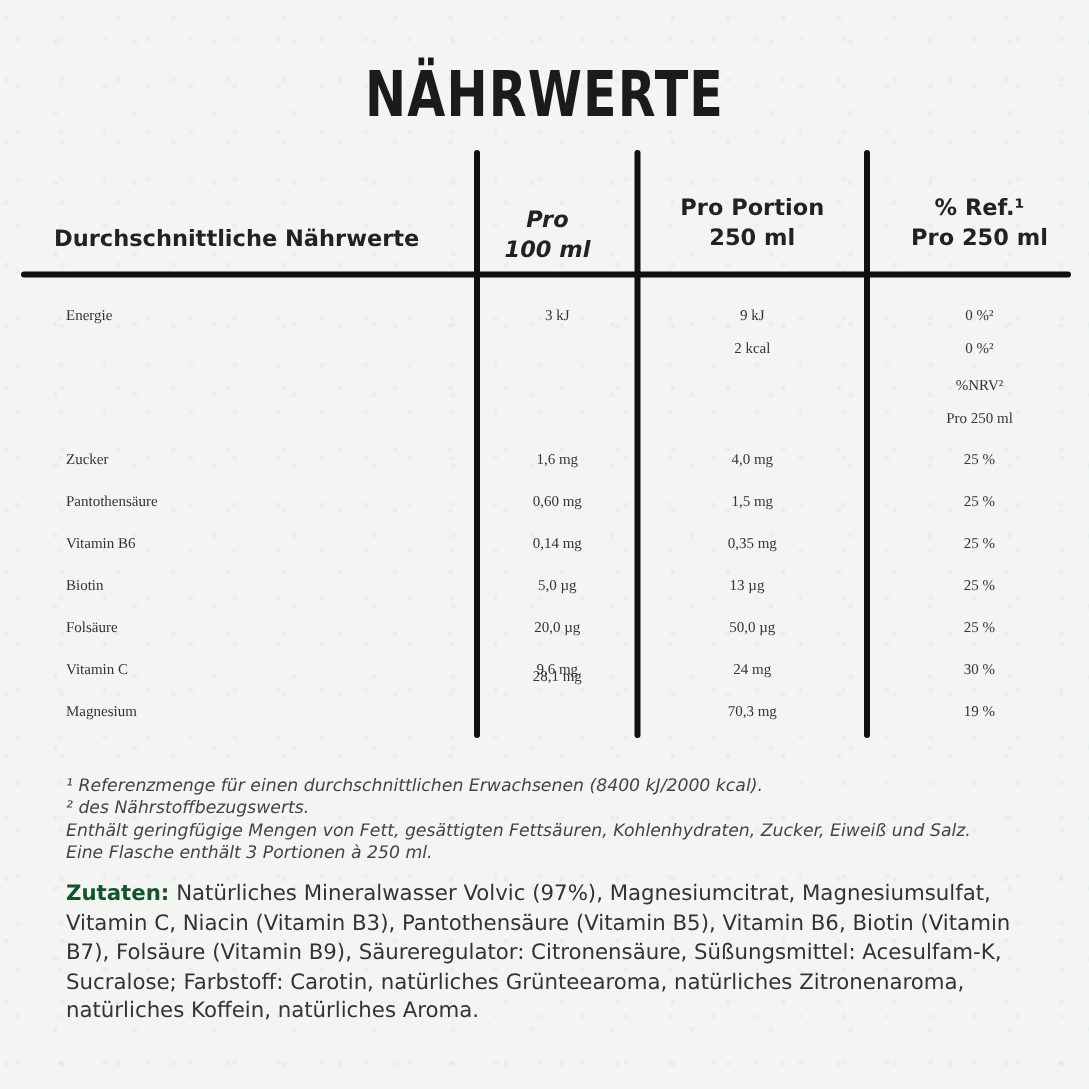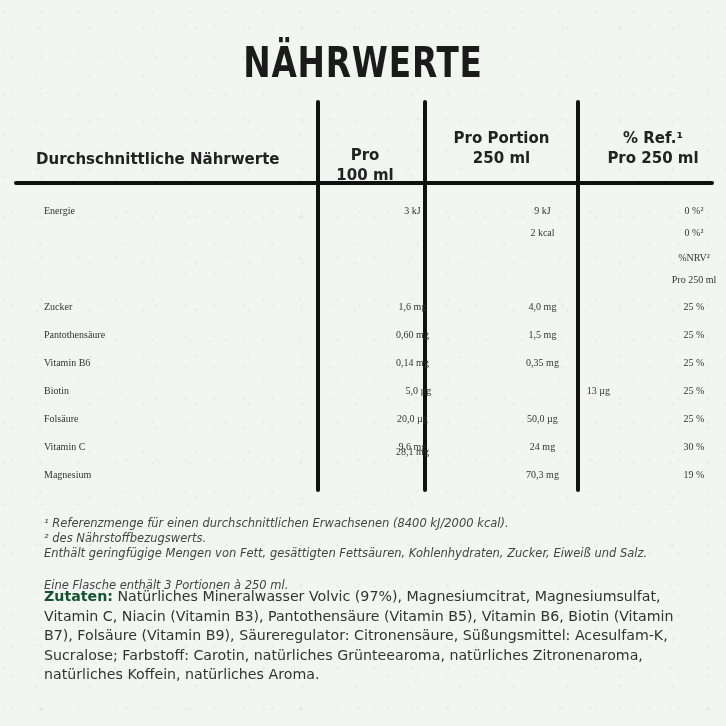--- a/index.html
+++ b/index.html
@@ -17,37 +17,37 @@
     .title {
       position: absolute; left: 0; width: 726px; top: 38px; text-align: center;
       font-family: "DejaVu Sans", sans-serif; font-weight: bold;
       font-size: 42px; letter-spacing: 1px; color: #1b1b1b;
       transform: scaleX(0.78); transform-origin: center;
     }
     .vline { position: absolute; width: 4px; background: #111; border-radius: 2px; }
     .hline { position: absolute; height: 4px; background: #111; border-radius: 2px; }
     .hdr { position: absolute; font-weight: bold; font-size: 15px; color: #222; text-align: center; line-height: 20px; }
     .cell { position: absolute; font-size: 10px; line-height: 22px; color: #333; font-family: Liberation Serif, serif; }
-    .c { text-align: center; margin-left: 41px; }
+    .c { text-align: center; }
     .foot { position: absolute; left: 44px; font-style: italic; font-size: 11.5px; color: #444; line-height: 14.5px; }
     .ingr { position: absolute; left: 44px; top: 587px; width: 660px; font-size: 14.2px; line-height: 19.6px; color: #333; }
     .ingr b { color: #14532d; }
   </style>
 </head>
 <body>
 
 <div class="title">NÄHRWERTE</div>
 
 <div class="vline" style="left:316px; top:100px; height:392px;"></div>
 <div class="vline" style="left:423px; top:100px; height:392px;"></div>
 <div class="vline" style="left:576px; top:100px; height:392px;"></div>
 <div class="hline" style="left:14px; top:181px; width:700px;"></div>
 
 <div class="hdr" style="left:36px; top:149px; text-align:left;">Durchschnittliche Nährwerte</div>
-<div class="hdr" style="left:320px; top:145px; width:90px;">
+<div class="hdr" style="left:320px; top:136px; width:90px;font-style:italic;">
   <div>Pro</div>
   <div>100 ml</div>
 </div>
 <div class="hdr" style="left:427px; top:128px; width:149px;">
   <div>Pro Portion</div>
   <div>250 ml</div>
 </div>
 <div class="hdr" style="left:580px; top:128px; width:146px;">
   <div>% Ref.¹</div>
   <div>Pro 250 ml</div>
@@ -84,22 +84,22 @@
     <div class="cell c" style="left:580px; top:324px; width:146px;">25 %</div>
   </div>
   <div>
     <div class="cell" style="left:44px; top:352px;">Vitamin B6</div>
     <div class="cell c" style="left:320px; top:352px; width:103px;">0,14 mg</div>
     <div class="cell c" style="left:427px; top:352px; width:149px;">0,35 mg</div>
     <div class="cell c" style="left:580px; top:352px; width:146px;">25 %</div>
   </div>
   <div>
     <div class="cell" style="left:44px; top:380px;">Biotin</div>
-    <div class="cell c" style="left:320px; top:380px; width:103px;padding-left:6px;">5,0 µg</div>
-    <div class="cell c" style="left:427px; top:380px; width:142px;text-align:right;">13 µg</div>
+    <div class="cell c" style="left:320px; top:380px; width:103px;">5,0 µg</div>
+    <div class="cell c" style="left:427px; top:380px; width:142px;">13 µg</div>
     <div class="cell c" style="left:580px; top:380px; width:146px;">25 %</div>
   </div>
   <div>
     <div class="cell" style="left:44px; top:408px;">Folsäure</div>
     <div class="cell c" style="left:320px; top:408px; width:103px;">20,0 µg</div>
     <div class="cell c" style="left:427px; top:408px; width:149px;">50,0 µg</div>
     <div class="cell c" style="left:580px; top:408px; width:146px;">25 %</div>
   </div>
   <div>
     <div class="cell" style="left:44px; top:436px;">Vitamin C</div>
@@ -111,17 +111,17 @@
     <div class="cell" style="left:44px; top:464px;">Magnesium</div>
     <div class="cell c" style="left:320px; top:441px; width:103px;text-align:center;">28,1 mg</div>
     <div class="cell c" style="left:427px; top:464px; width:149px;">70,3 mg</div>
     <div class="cell c" style="left:580px; top:464px; width:146px;text-align:center;">19 %</div>
   </div>
 </div>
 
 <div class="foot" style="top:516px;">¹ Referenzmenge für einen durchschnittlichen Erwachsenen (8400 kJ/2000 kcal).</div>
 <div class="foot" style="top:531px;">² des Nährstoffbezugswerts.</div>
 <div class="foot" style="top:546px;">Enthält geringfügige Mengen von Fett, gesättigten Fettsäuren, Kohlenhydraten, Zucker, Eiweiß und Salz.</div>
-<div class="foot" style="top:561px;margin-top:17px;">Eine Flasche enthält 3 Portionen à 250 ml.</div>
+<div class="foot" style="top:561px;">Eine Flasche enthält 3 Portionen à 250 ml.</div>
 
 <div class="ingr">
   <b>Zutaten:</b><span> Natürliches Mineralwasser Volvic (97%), Magnesiumcitrat, Magnesiumsulfat, Vitamin C, Niacin (Vitamin B3), Pantothensäure (Vitamin B5), Vitamin B6, Biotin (Vitamin B7), Folsäure (Vitamin B9), Säureregulator: Citronensäure, Süßungsmittel: Acesulfam-K, Sucralose; Farbstoff: Carotin, natürliches Grünteearoma, natürliches Zitronenaroma, natürliches Koffein, natürliches Aroma.</span>
 </div>
 
 </body></html>

